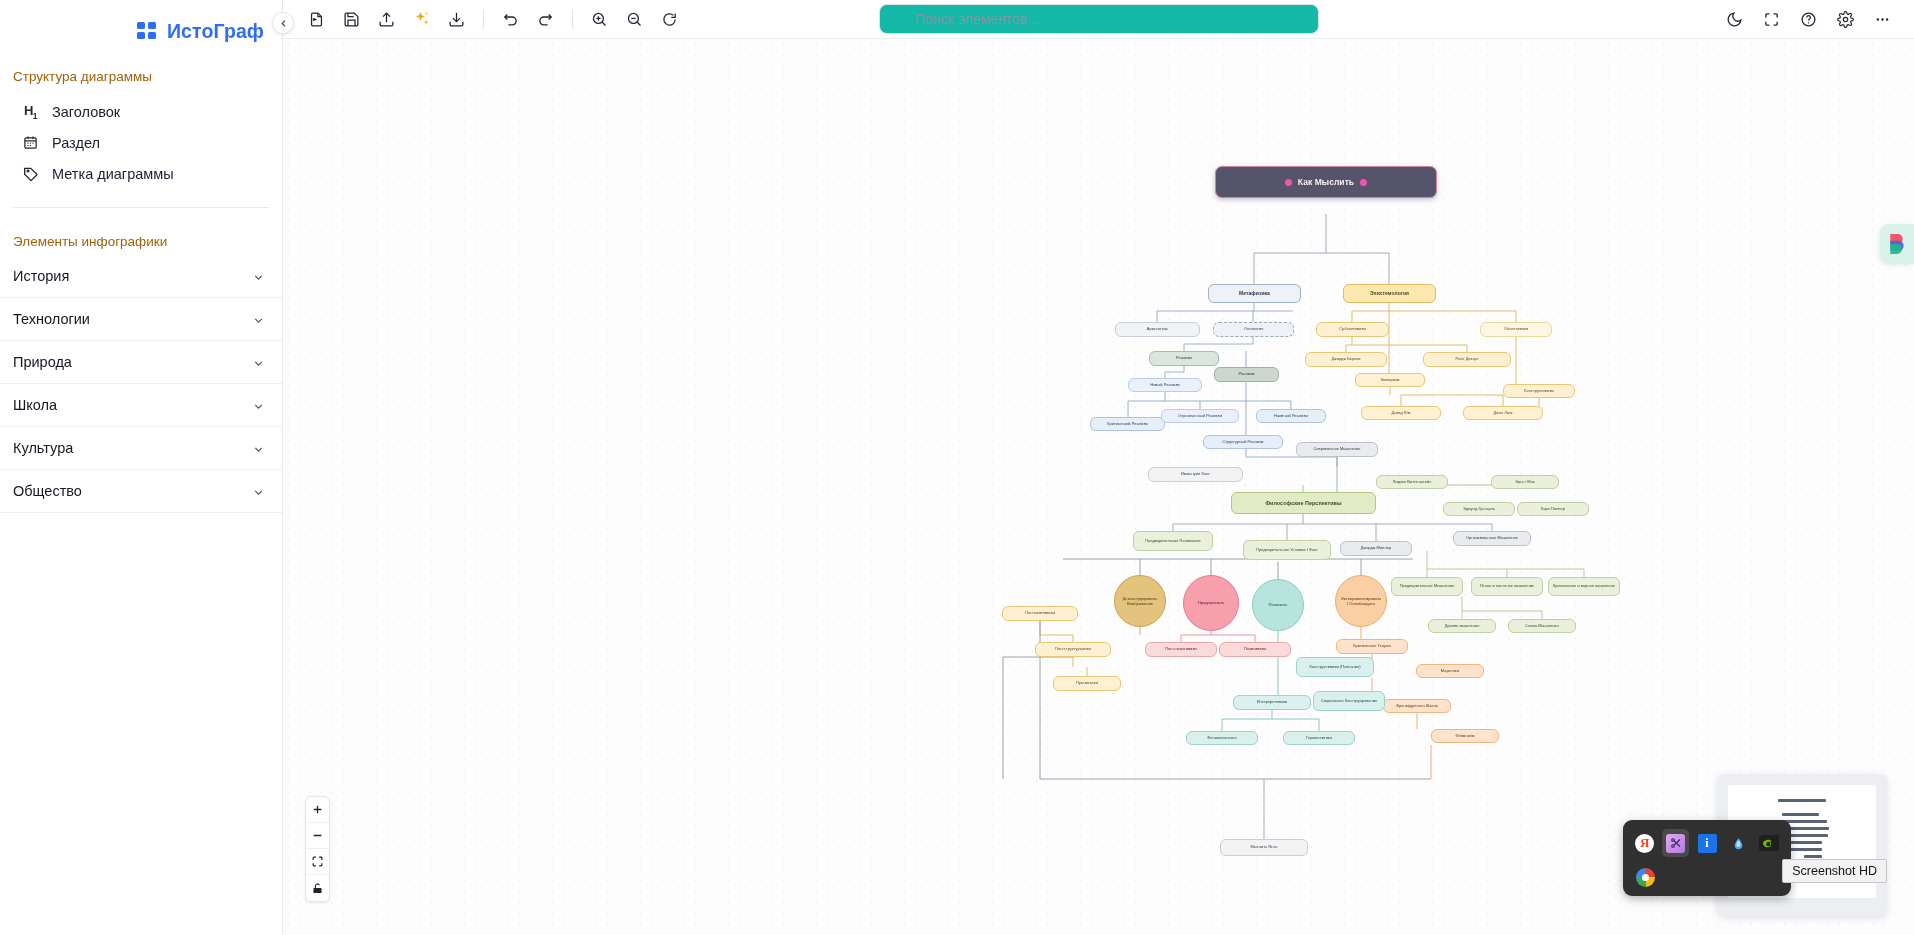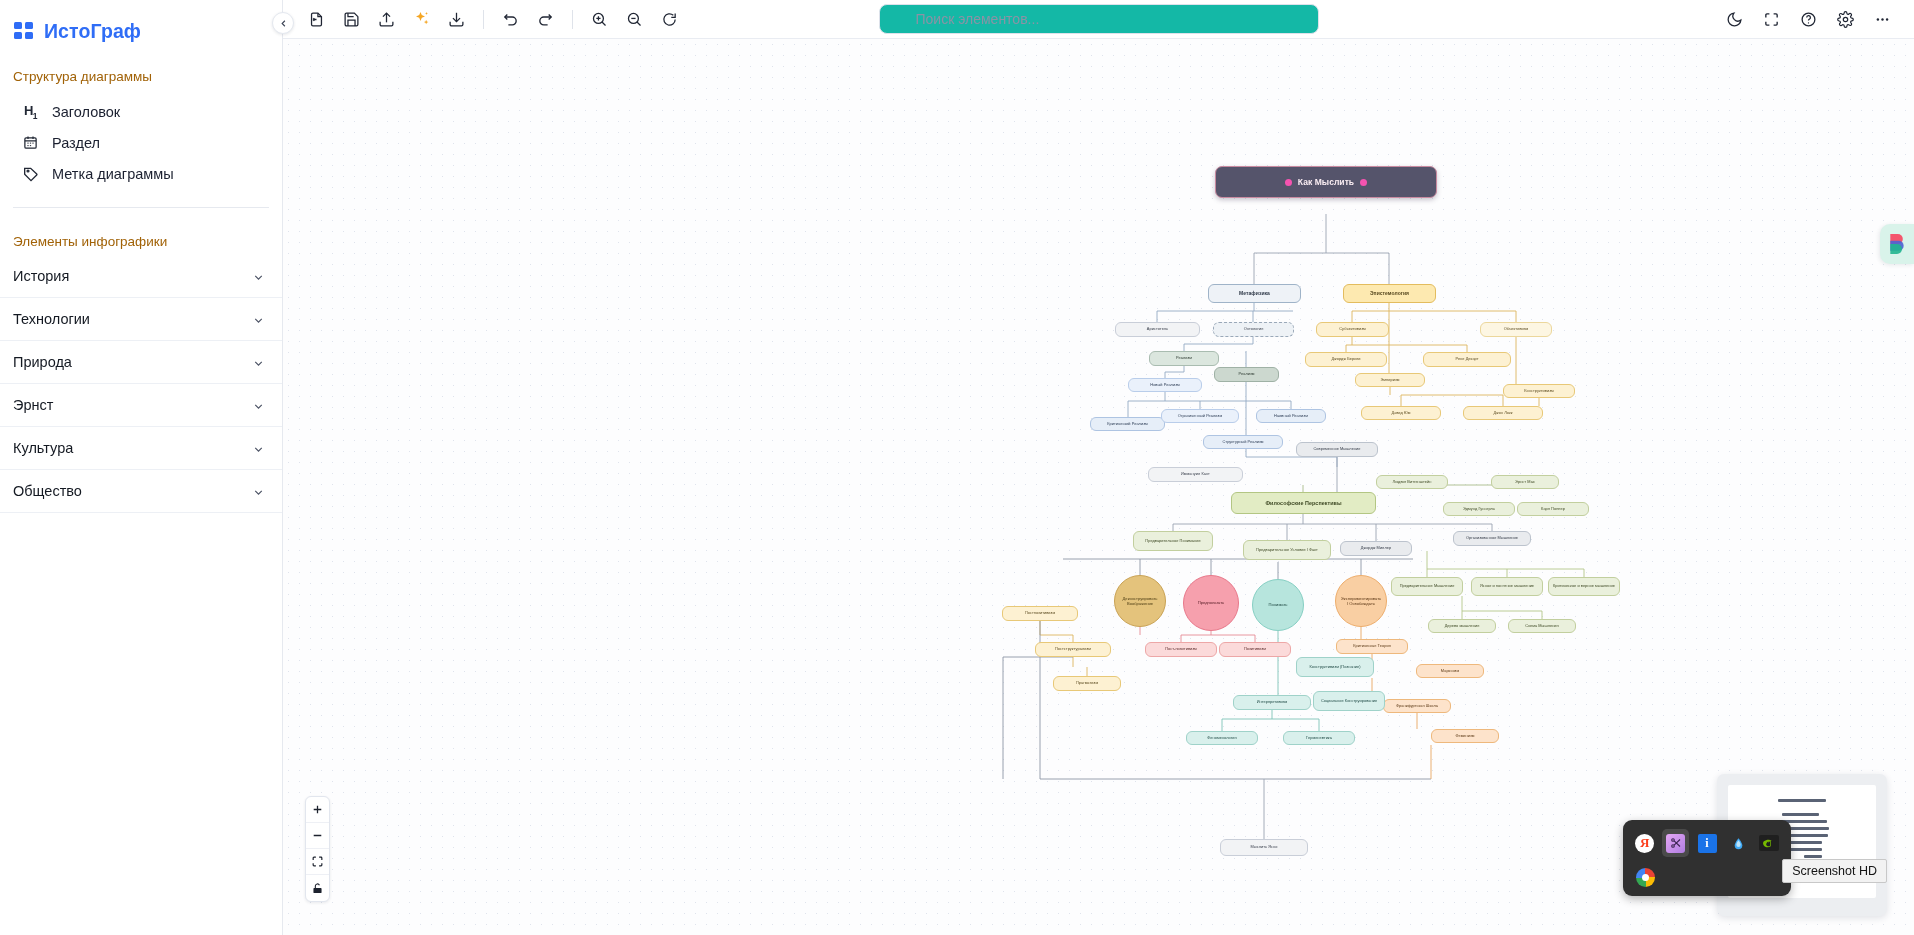--- a/index.html
+++ b/index.html
@@ -15,21 +15,21 @@
 
   
   #sidebar {
     width: 283px; height: 935px;
     background: #ffffff;
     border-right: 1px solid #e6e9ef;
     padding: 16px 0 0 0;
     position: relative;
     flex: 0 0 283px;
   }
-  .brand { display: flex; align-items: center; gap: 9px; padding: 4px 18px 0 14px; }
+  .brand { display: flex; align-items: center; gap: 9px; padding: 4px 18px 0 14px; justify-content: flex-end; }
   .brand-mark { width: 21px; height: 21px; position: relative; flex: 0 0 21px; }
   .brand-mark i {
     position: absolute; background: #2f6df6; border-radius: 1.5px; display: block;
   }
   .brand-mark i:nth-child(1) { left: 0; top: 1px; width: 8px; height: 7px; }
   .brand-mark i:nth-child(2) { left: 11px; top: 1px; width: 8px; height: 7px; }
   .brand-mark i:nth-child(3) { left: 0; top: 11px; width: 8px; height: 7px; }
   .brand-mark i:nth-child(4) { left: 11px; top: 11px; width: 8px; height: 7px; }
   .brand-title { font-size: 19.5px; font-weight: bold; color: #2f6df6; letter-spacing: .1px; }
 
@@ -265,21 +265,21 @@
       </div>
       <div class="acc-row">
         <span>Природа</span>
         <span class="chev">
           <svg width="13" height="13" viewBox="0 0 24 24" fill="none" stroke="currentColor" stroke-width="2.2">
               <path d="m6 9 6 6 6-6"></path>
             </svg>
         </span>
       </div>
       <div class="acc-row">
-        <span>Эрнст</span>
+        <span>Школа</span>
         <span class="chev">
           <svg width="13" height="13" viewBox="0 0 24 24" fill="none" stroke="currentColor" stroke-width="2.2">
               <path d="m6 9 6 6 6-6"></path>
             </svg>
         </span>
       </div>
       <div class="acc-row">
         <span>Культура</span>
         <span class="chev">
           <svg width="13" height="13" viewBox="0 0 24 24" fill="none" stroke="currentColor" stroke-width="2.2">

